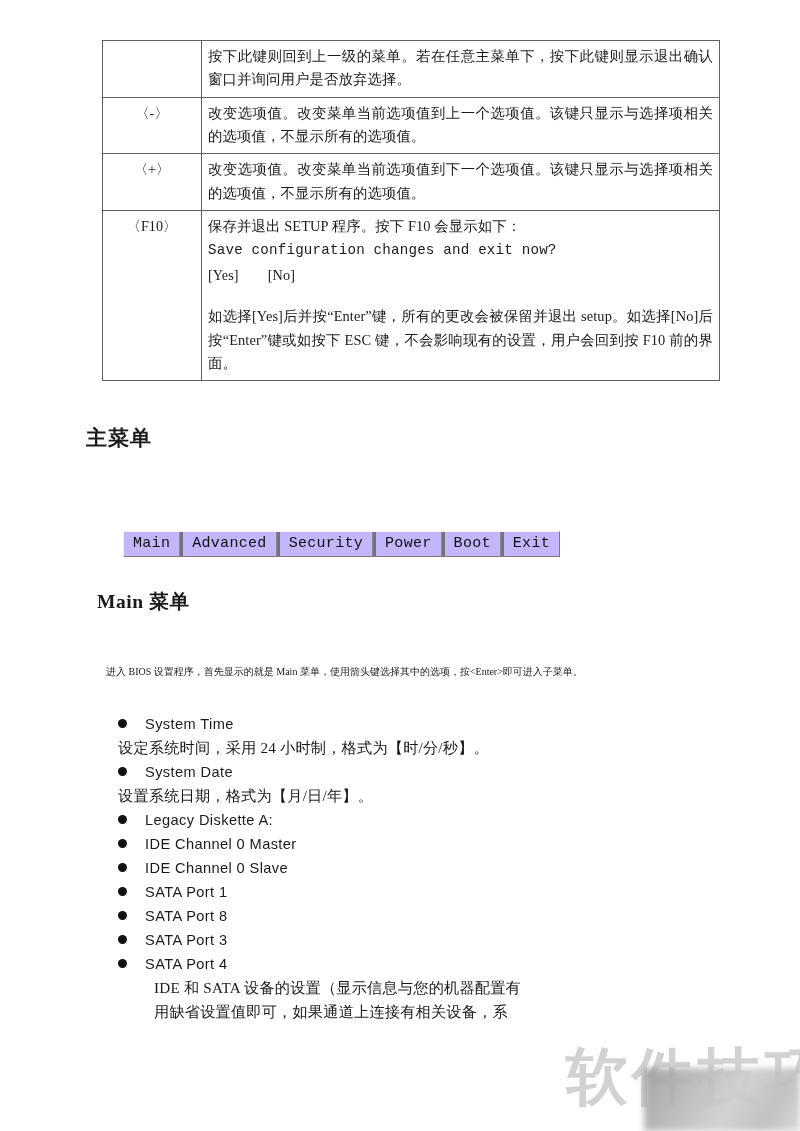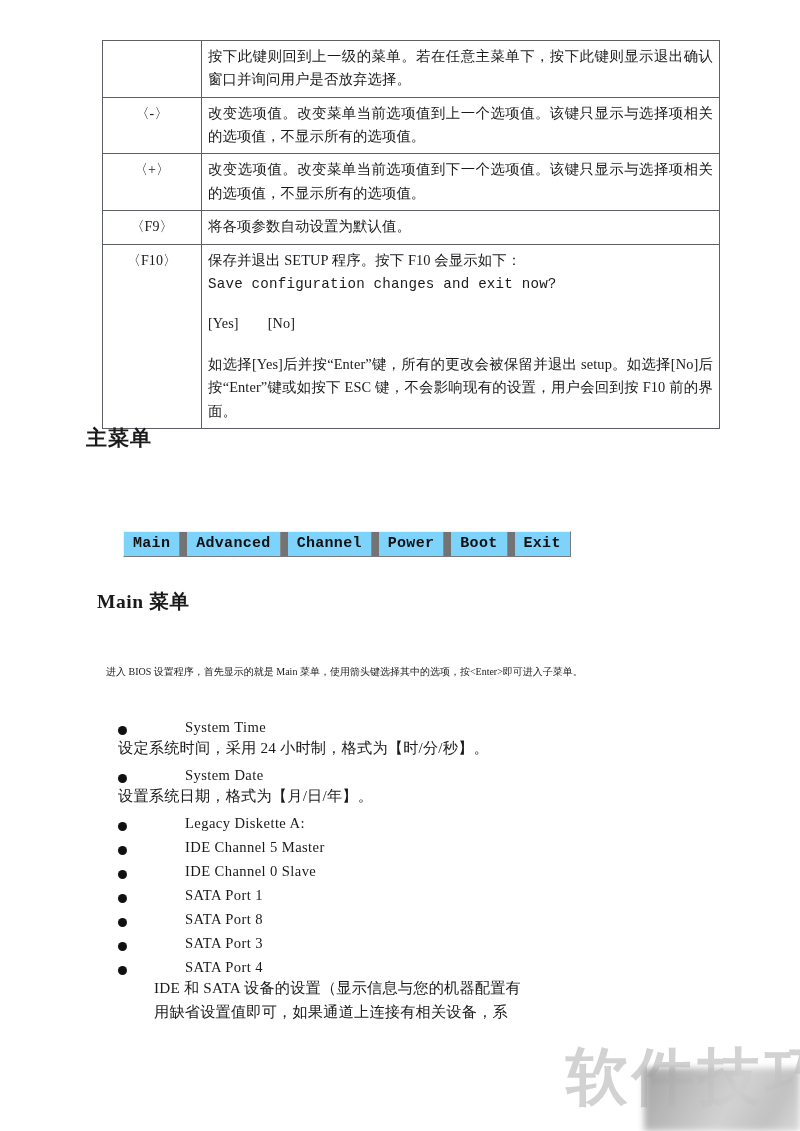--- a/index.html
+++ b/index.html
@@ -59,21 +59,21 @@
     letter-spacing: 0.2px;
     white-space: pre;
     display: block;
     margin-top: 1px;
   }
   .yesno {
     font-family: "Liberation Serif", "DejaVu Serif", serif;
     font-size: 14.2px;
     white-space: pre;
     display: block;
-    margin-top: 16px;
+    margin-top: 2px;
   }
   .gap {
     display: block;
     height: 18px;
   }
 
   
   .h-main {
     position: absolute;
     left: 86px;
@@ -111,56 +111,54 @@
     text-justify: inter-ideograph;
     text-indent: 2em;
   }
 
   
   .menubar {
     position: absolute;
     left: 123px;
     top: 531px;
     display: flex;
-    background: #7dd3fc;
+    background: #c4b5fd;
     border-top: 1px solid #f2f2f2;
     border-left: 1px solid #f2f2f2;
     border-right: 1px solid #7a7a7a;
     border-bottom: 1px solid #7a7a7a;
     padding: 0;
-    font-weight: bold;
   }
   .menubar .mi {
     font-family: "Liberation Mono", "DejaVu Sans Mono", monospace;
     font-size: 15px;
     padding: 3px 9px 4px 9px;
     color: #111;
-    border-left: 7px solid #737373;
+    border-left: 3px solid #737373;
     border-right: 1px solid #8a8a8a;
     letter-spacing: 0.3px;
     white-space: nowrap;
   }
   .menubar .mi:first-child { border-left: none; }
   .menubar .mi:last-child { border-right: none; }
 
   
   .bullets {
     position: absolute;
     left: 118px;
     top: 712px;
     width: 600px;
   }
   .b-item {
     display: flex;
-    align-items: flex-end;
-    font-family: Liberation Serif, serif;
+    align-items: center;
+    font-family: Liberation Sans, sans-serif;
     font-size: 14.6px;
     letter-spacing: 0.4px;
     height: 24px;
-    gap: 40px;
   }
   .b-dot {
     width: 9px;
     height: 9px;
     border-radius: 50%;
     background: #111;
     display: inline-block;
     margin-right: 18px;
     flex: none;
     position: relative;
@@ -219,43 +217,39 @@
       </tr>
       <tr>
         <td class="keycell">〈-〉</td>
         <td class="desc">改变选项值。改变菜单当前选项值到上一个选项值。该键只显示与选择项相关的选项值，不显示所有的选项值。</td>
       </tr>
       <tr>
         <td class="keycell">〈+〉</td>
         <td class="desc">改变选项值。改变菜单当前选项值到下一个选项值。该键只显示与选择项相关的选项值，不显示所有的选项值。</td>
       </tr>
       <tr>
-        <td class="keycell">〈F9〉</td>
-        <td class="desc">将各项参数自动设置为默认值。</td>
-      </tr>
-      <tr>
         <td class="keycell">〈F10〉</td>
         <td class="desc">
           <span>保存并退出 SETUP 程序。按下 F10 会显示如下：</span>
           <span class="mono-line">Save configuration changes and exit now?</span>
           <span class="yesno">[Yes]        [No]</span>
           <span class="gap"></span>
           <span>如选择[Yes]后并按“Enter”键，所有的更改会被保留并退出 setup。如选择[No]后按“Enter”键或如按下 ESC 键，不会影响现有的设置，用户会回到按 F10 前的界面。</span>
         </td>
       </tr>
     </tbody>
   </table>
 
   <div class="h-main">主菜单</div>
 
 
   <div class="menubar">
     <span class="mi">Main</span>
     <span class="mi">Advanced</span>
-    <span class="mi">Channel</span>
+    <span class="mi">Security</span>
     <span class="mi">Power</span>
     <span class="mi">Boot</span>
     <span class="mi">Exit</span>
   </div>
 
   <div class="h-sub">Main 菜单</div>
 
   <div class="p-body">进入 BIOS 设置程序，首先显示的就是 Main 菜单，使用箭头键选择其中的选项，按&lt;Enter&gt;即可进入子菜单。</div>
 
   <div class="bullets">
@@ -272,21 +266,21 @@
     </div>
     <div class="b-desc">设置系统日期，格式为【月/日/年】。</div>
 
     <div class="b-item">
       <span class="b-dot"></span>
       <span>Legacy Diskette A:</span>
     </div>
 
     <div class="b-item">
       <span class="b-dot"></span>
-      <span>IDE Channel 5 Master</span>
+      <span>IDE Channel 0 Master</span>
     </div>
 
     <div class="b-item">
       <span class="b-dot"></span>
       <span>IDE Channel 0 Slave</span>
     </div>
 
     <div class="b-item">
       <span class="b-dot"></span>
       <span>SATA Port 1</span>

